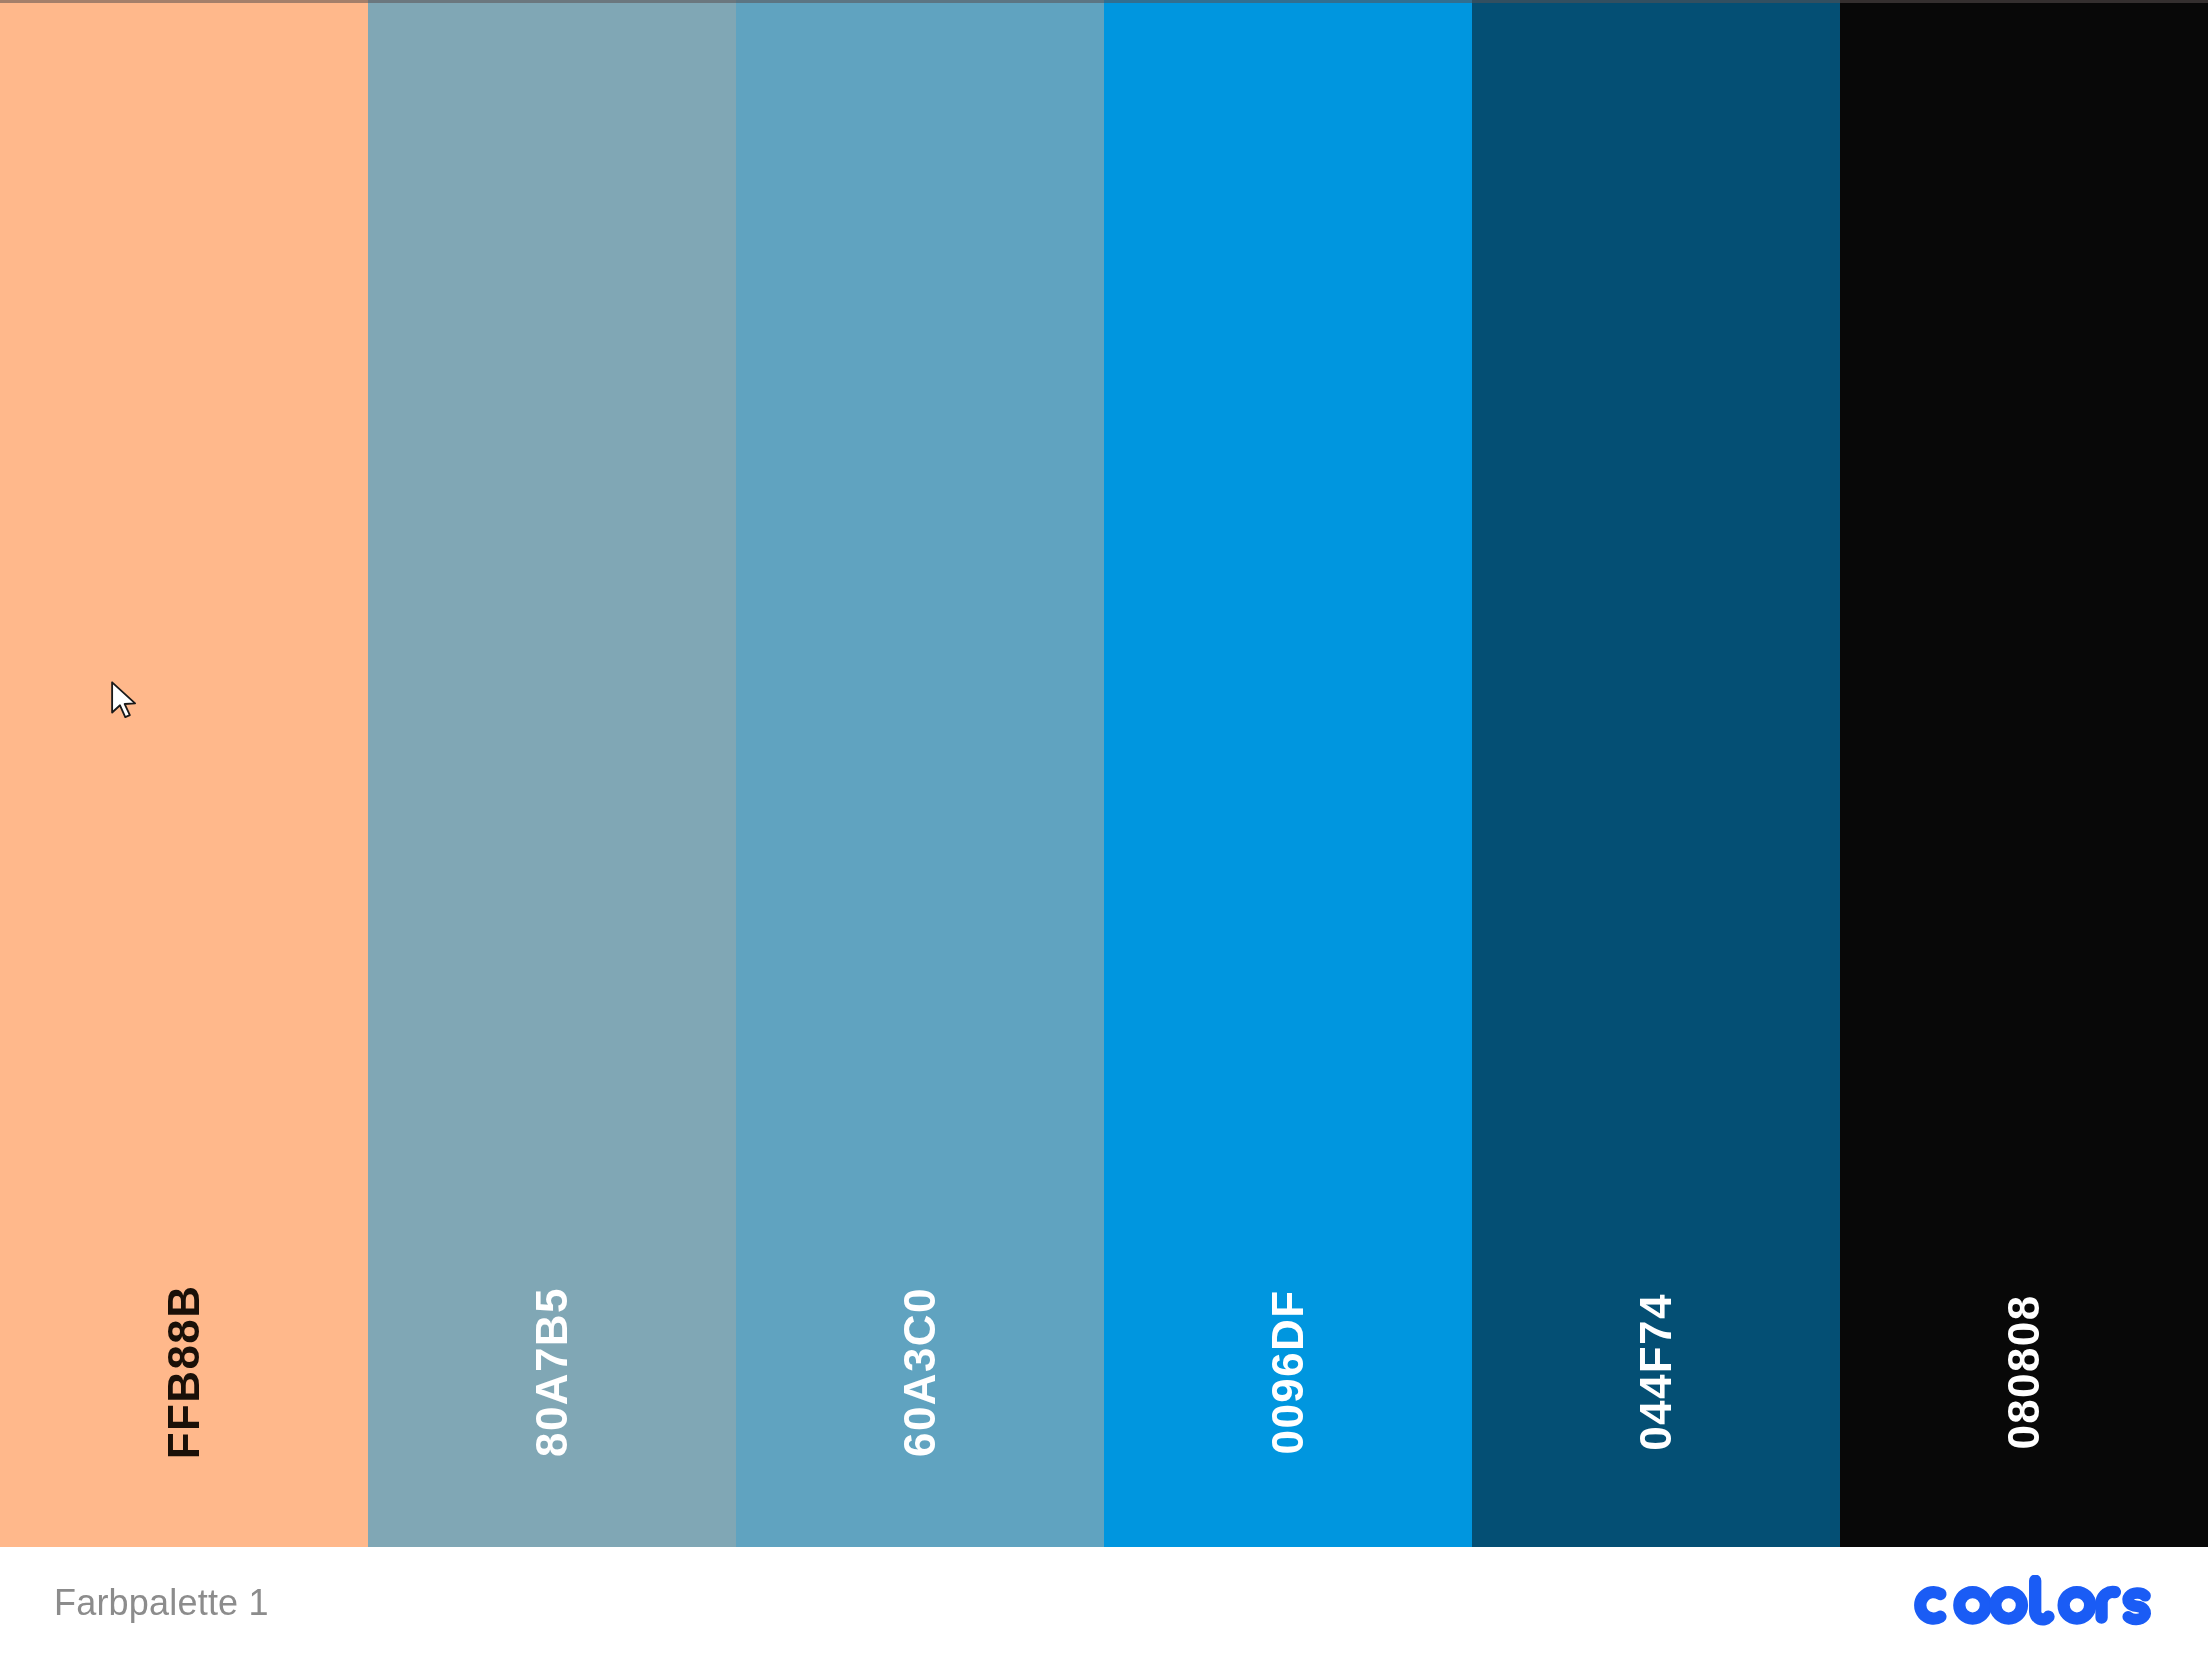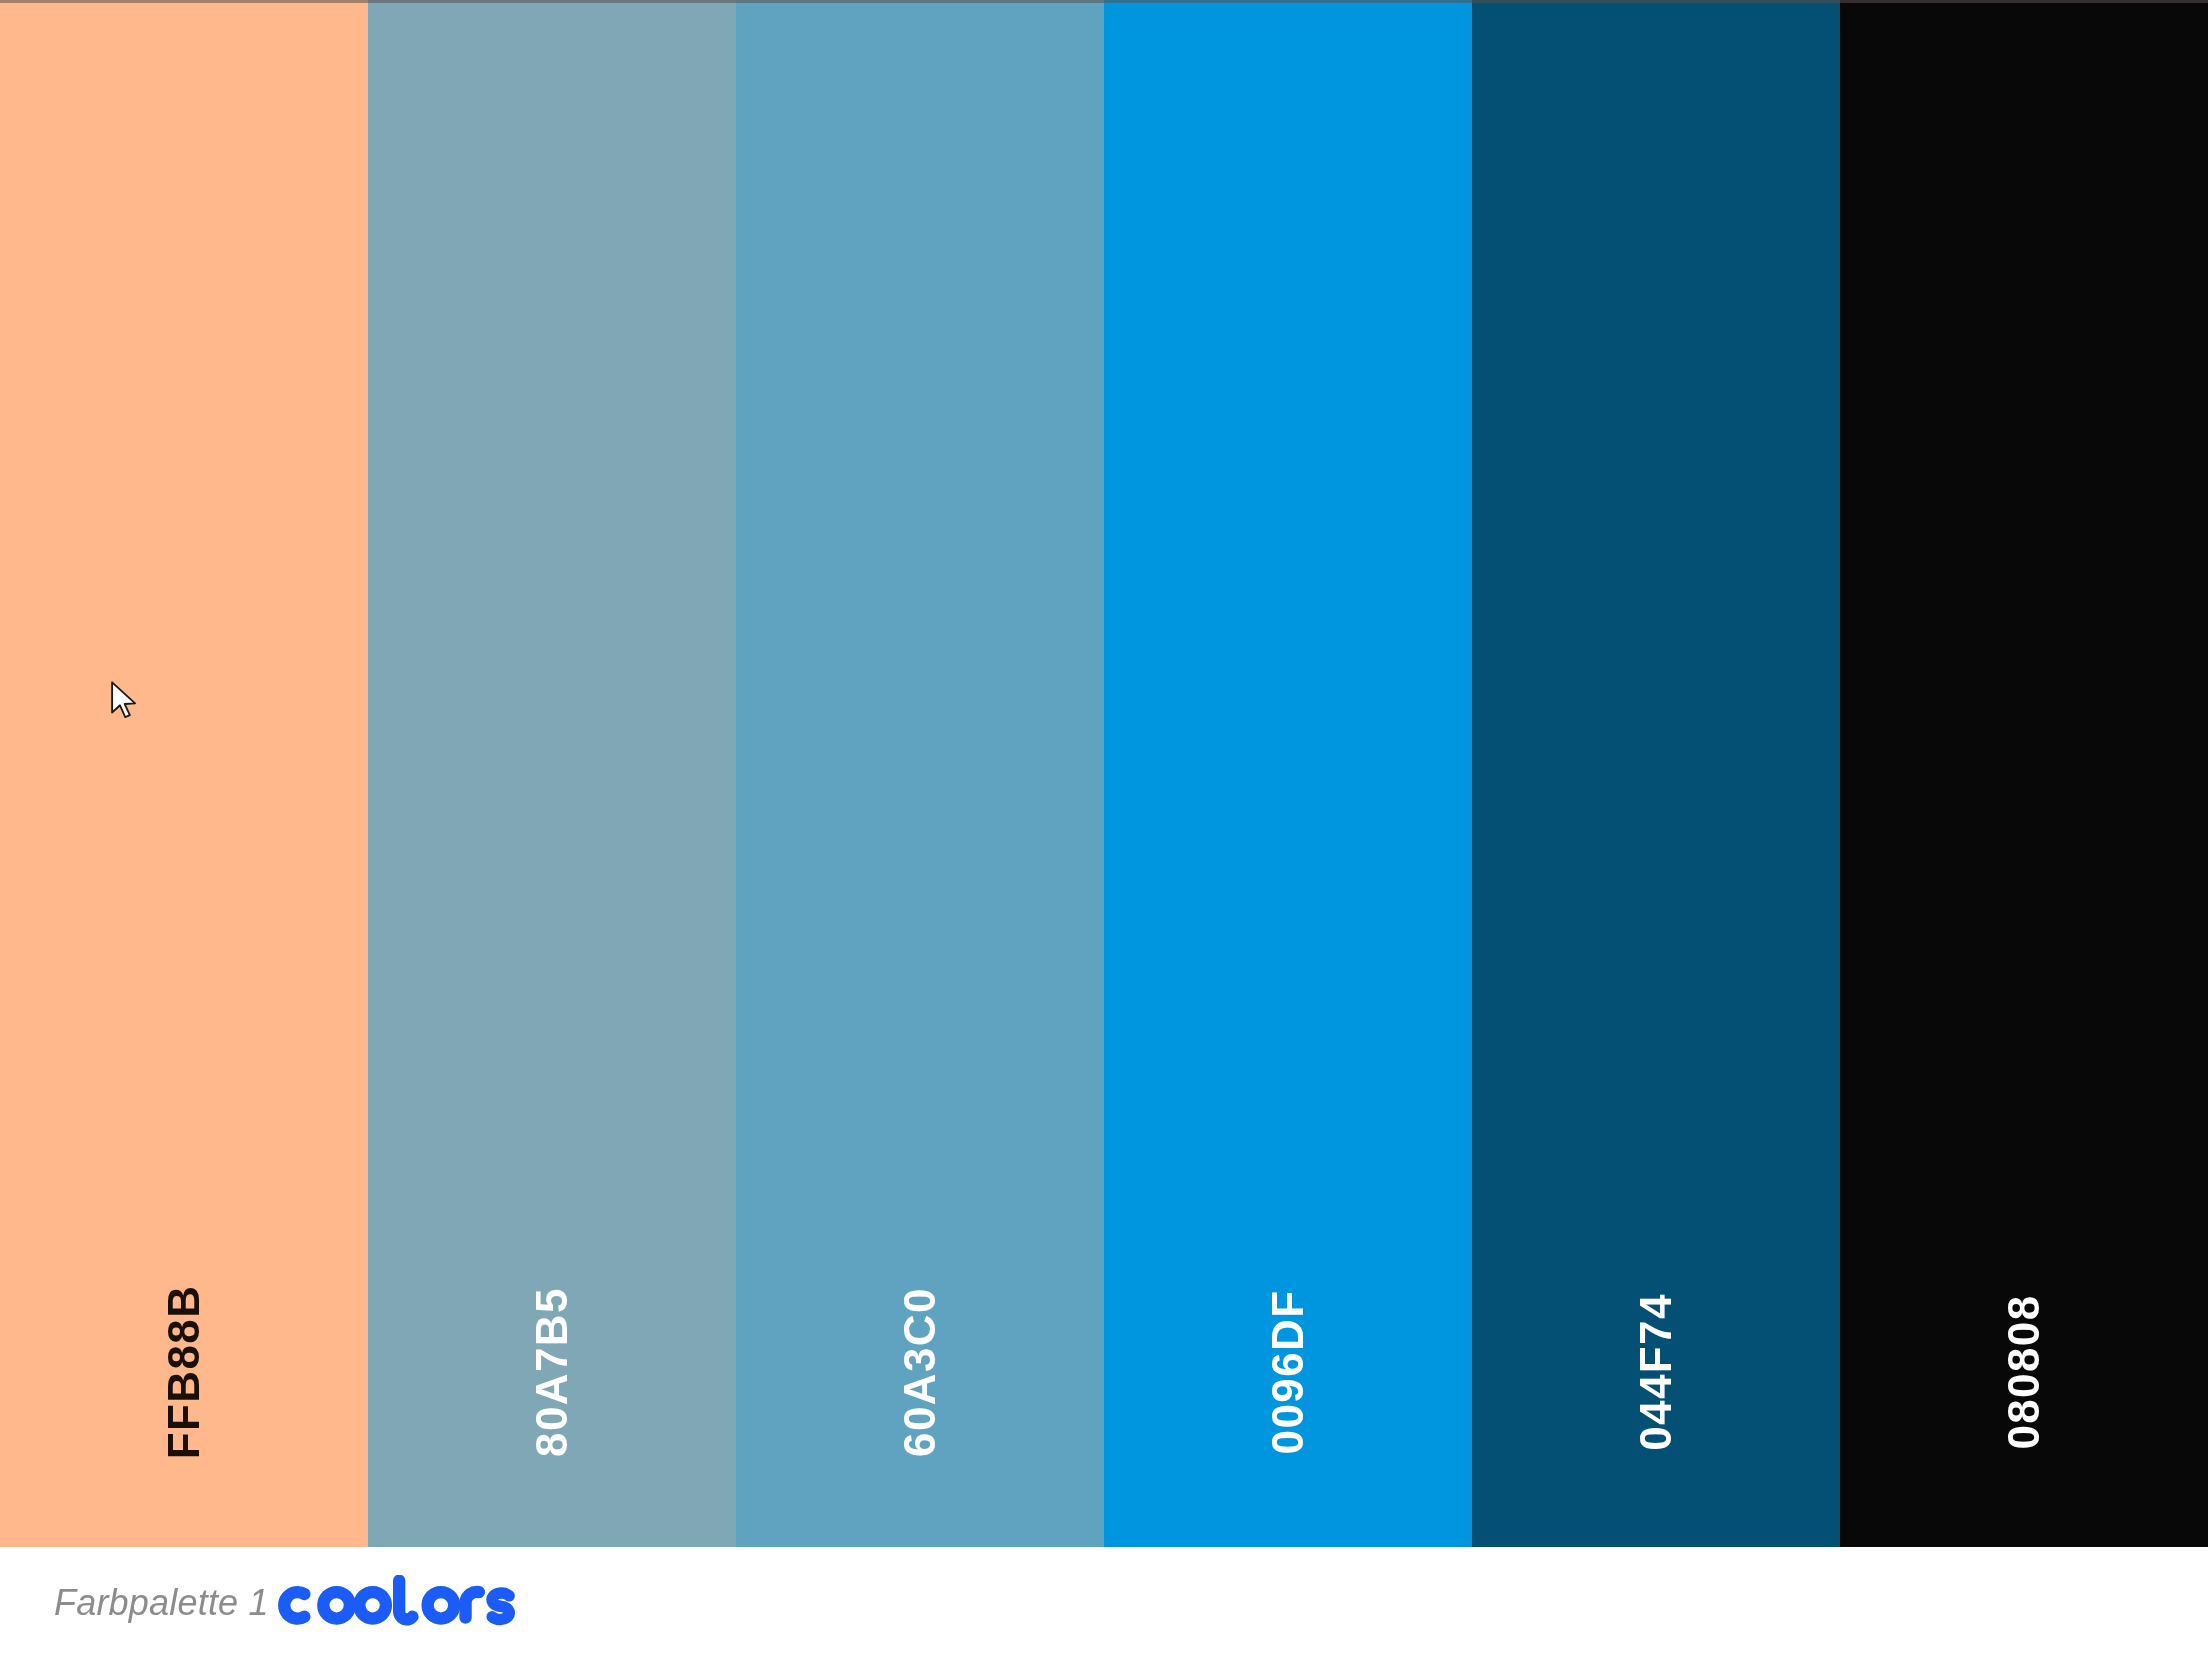--- a/index.html
+++ b/index.html
@@ -65,23 +65,23 @@
 
   .footer {
     position: absolute;
     left: 0;
     top: 1547px;
     width: 2208px;
     height: 111px;
     background: #ffffff;
     display: flex;
     align-items: center;
+    justify-content: space-between;
     box-sizing: border-box;
     padding: 0 54px 0 54px;
-    font-style: italic;
   }
 
   .footer-title {
     font-family: "Liberation Sans", sans-serif;
     font-size: 36px;
     font-weight: 400;
     color: #8c8c8c;
     letter-spacing: 0.2px;
   }
 

